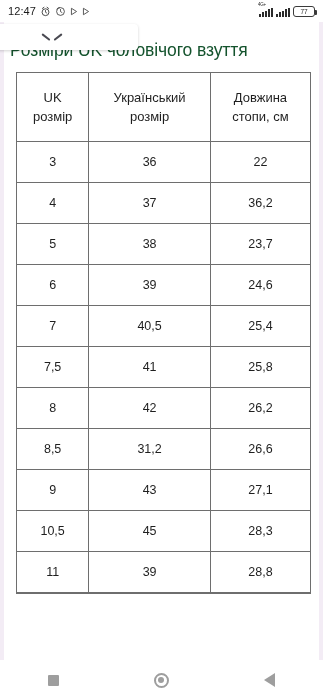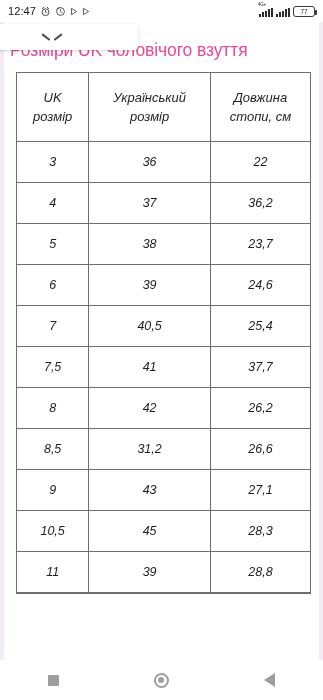--- a/index.html
+++ b/index.html
@@ -91,21 +91,21 @@
     background:#f3ecf5;
     overflow:hidden;
   }
   .content {
     position:absolute; top:0; left:4px;
     width:315px; min-height:638px;
     background:#ffffff;
   }
   .title {
     font-size:17.5px;
-    color:#ec4899;
+    color:#14532d;
     padding:18px 6px 0 6px;
     line-height:20px;
     white-space:nowrap;
     letter-spacing:-0.1px;
   }
 
   
   .table-wrap {
     margin:12px 8px 0 12px;
     border:1px solid #6e6e6e;
@@ -121,21 +121,20 @@
   col.c2 { width:41.5%; }
   col.c3 { width:34%; }
   th, td {
     border-right:1px solid #6e6e6e;
     border-bottom:1px solid #6e6e6e;
     text-align:center;
     color:#1f1f1f;
     font-weight:normal;
     font-size:12.5px;
     padding:0;
-    font-style:italic;
   }
   th:last-child, td:last-child { border-right:none; }
   thead th {
     height:68px;
     vertical-align:middle;
     line-height:19px;
     font-size:13px;
   }
   tbody td { height:41px; vertical-align:middle; }
   tbody tr:last-child td { border-bottom:1px solid #6e6e6e; }
@@ -279,21 +278,21 @@
                 <td>24,6</td>
               </tr>
             <tr>
                 <td>7</td>
                 <td>40,5</td>
                 <td>25,4</td>
               </tr>
             <tr>
                 <td>7,5</td>
                 <td>41</td>
-                <td>37,7</td>
+                <td>25,8</td>
               </tr>
             <tr>
                 <td>8</td>
                 <td>42</td>
                 <td>26,2</td>
               </tr>
             <tr>
                 <td>8,5</td>
                 <td>31,2</td>
                 <td>26,6</td>

